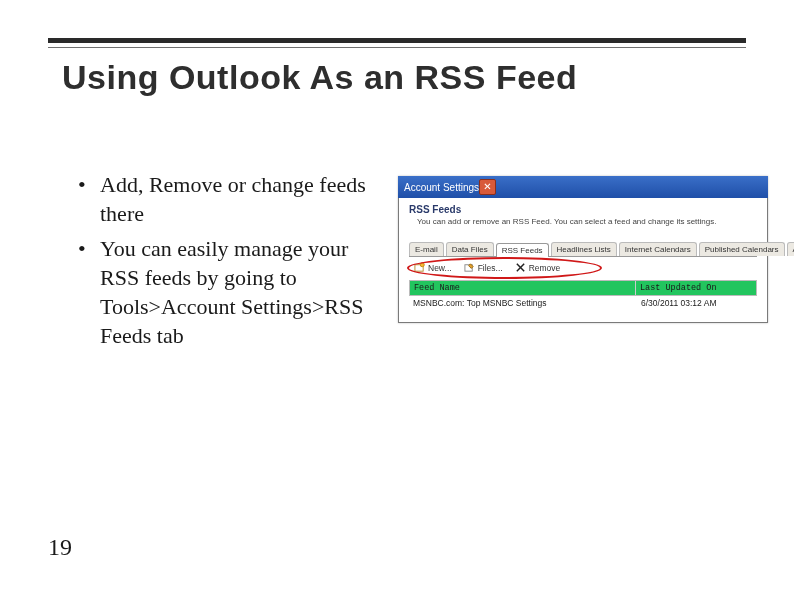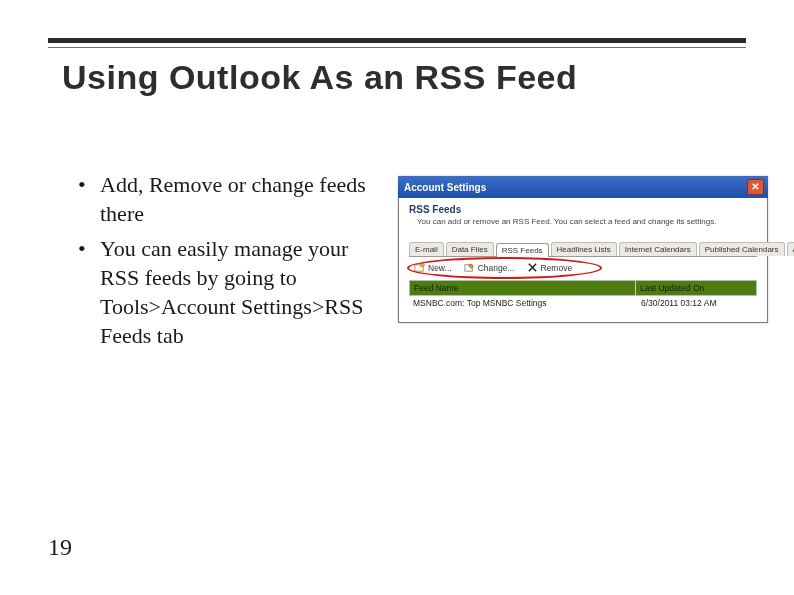--- a/index.html
+++ b/index.html
@@ -66,24 +66,24 @@
     font-family: Tahoma, Arial, sans-serif;
     font-size: 9px;
     box-shadow: 0 0 2px rgba(0,0,0,0.25);
   }
   .titlebar {
     height: 22px;
     background: linear-gradient(#3a6fc8, #1f4fa8);
     color: #fff;
     display: flex;
     align-items: center;
-    justify-content: space-between;
+    justify-content: flex-start;
     padding: 0 4px 0 6px;
     font-size: 10px;
-    font-weight: bold;
+    font-weight: normal;
   }
   .closebox {
     width: 17px; height: 16px;
     background: #d85a3a;
     border: 1px solid #8a2e1b;
     display: flex; align-items: center; justify-content: center;
     color: #fff; font-size: 10px; line-height: 1;
     border-radius: 2px;
   }
   .dlg-body {
@@ -143,22 +143,23 @@
     border-radius: 50%;
     left: -4px;
     top: -4px;
     width: 195px;
     height: 22px;
     pointer-events: none;
   }
   .gridhead {
     display: flex;
     border: 1px solid #bbb;
-    background: #4d7c0f;
+    background: #22c55e;
     font-size: 8.5px;
+    font-family: Liberation Mono, monospace;
   }
   .gh-col1 { flex: 1; padding: 2px 4px; border-right: 1px solid #ccc; }
   .gh-col2 { width: 120px; padding: 2px 4px; }
   .gridrow {
     display: flex;
     font-size: 8.5px;
     padding: 2px 0;
   }
   .gr-col1 { flex: 1; padding: 0 4px; }
   .gr-col2 { width: 120px; padding: 0 4px; }
@@ -214,21 +215,21 @@
         </span>
         <span>New...</span>
       </div>
       <div class="tbtn">
         <span class="ico">
           <svg viewBox="0 0 12 12">
               <rect x="1" y="3" width="8" height="7" fill="#fff" stroke="#888"></rect>
               <path d="M7 2 L10 5 L8 7 L5 4 Z" fill="#e0a030" stroke="#9a6a10"></path>
             </svg>
         </span>
-        <span>Change...</span>
+        <span>Files...</span>
       </div>
       <div class="tbtn">
         <span class="ico">
           <svg viewBox="0 0 12 12">
               <line x1="2" y1="2" x2="10" y2="10" stroke="#222" stroke-width="1.6"></line>
               <line x1="10" y1="2" x2="2" y2="10" stroke="#222" stroke-width="1.6"></line>
             </svg>
         </span>
         <span>Remove</span>
       </div>

